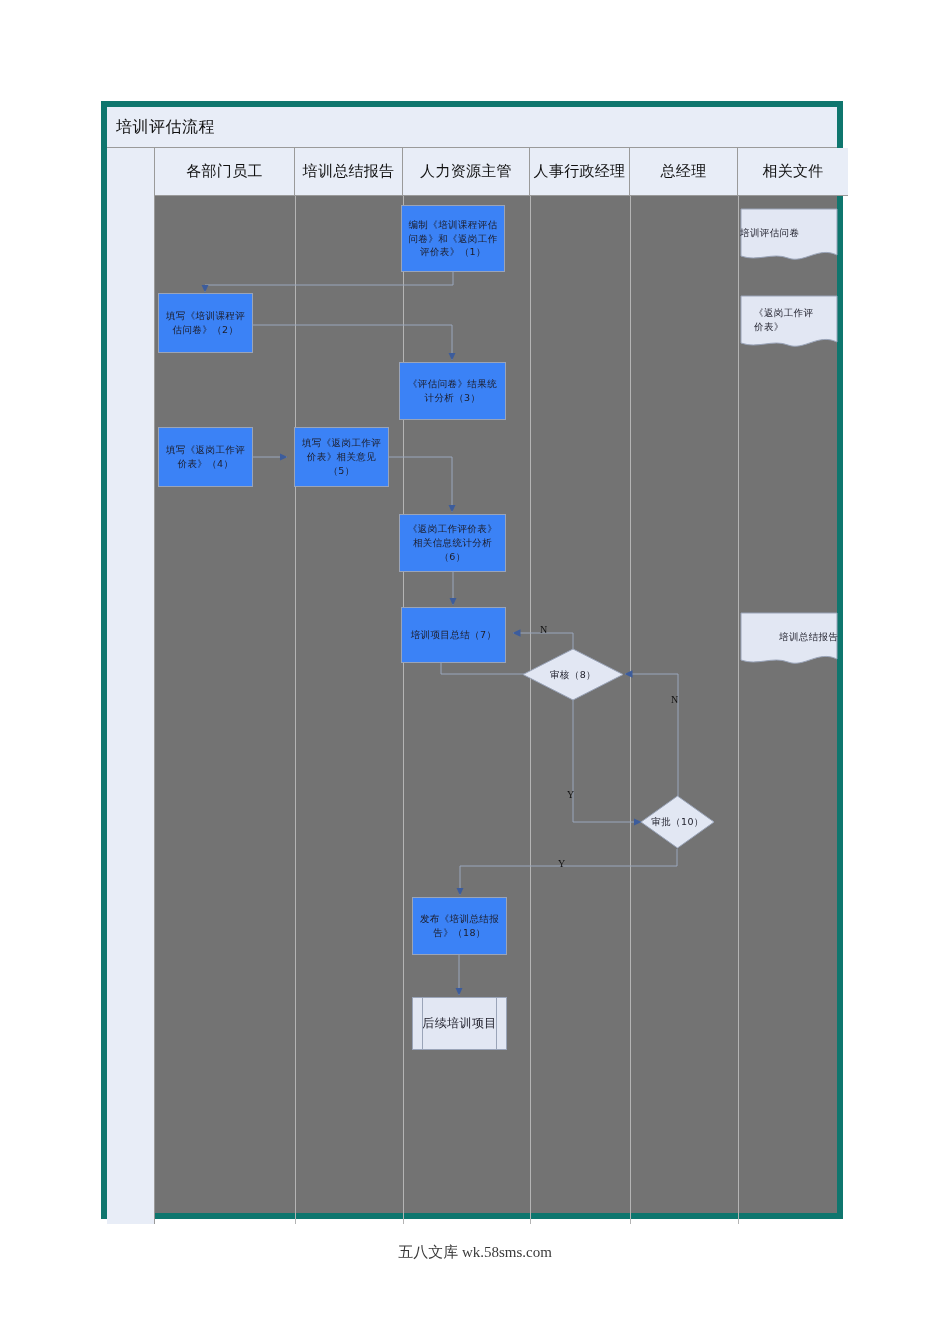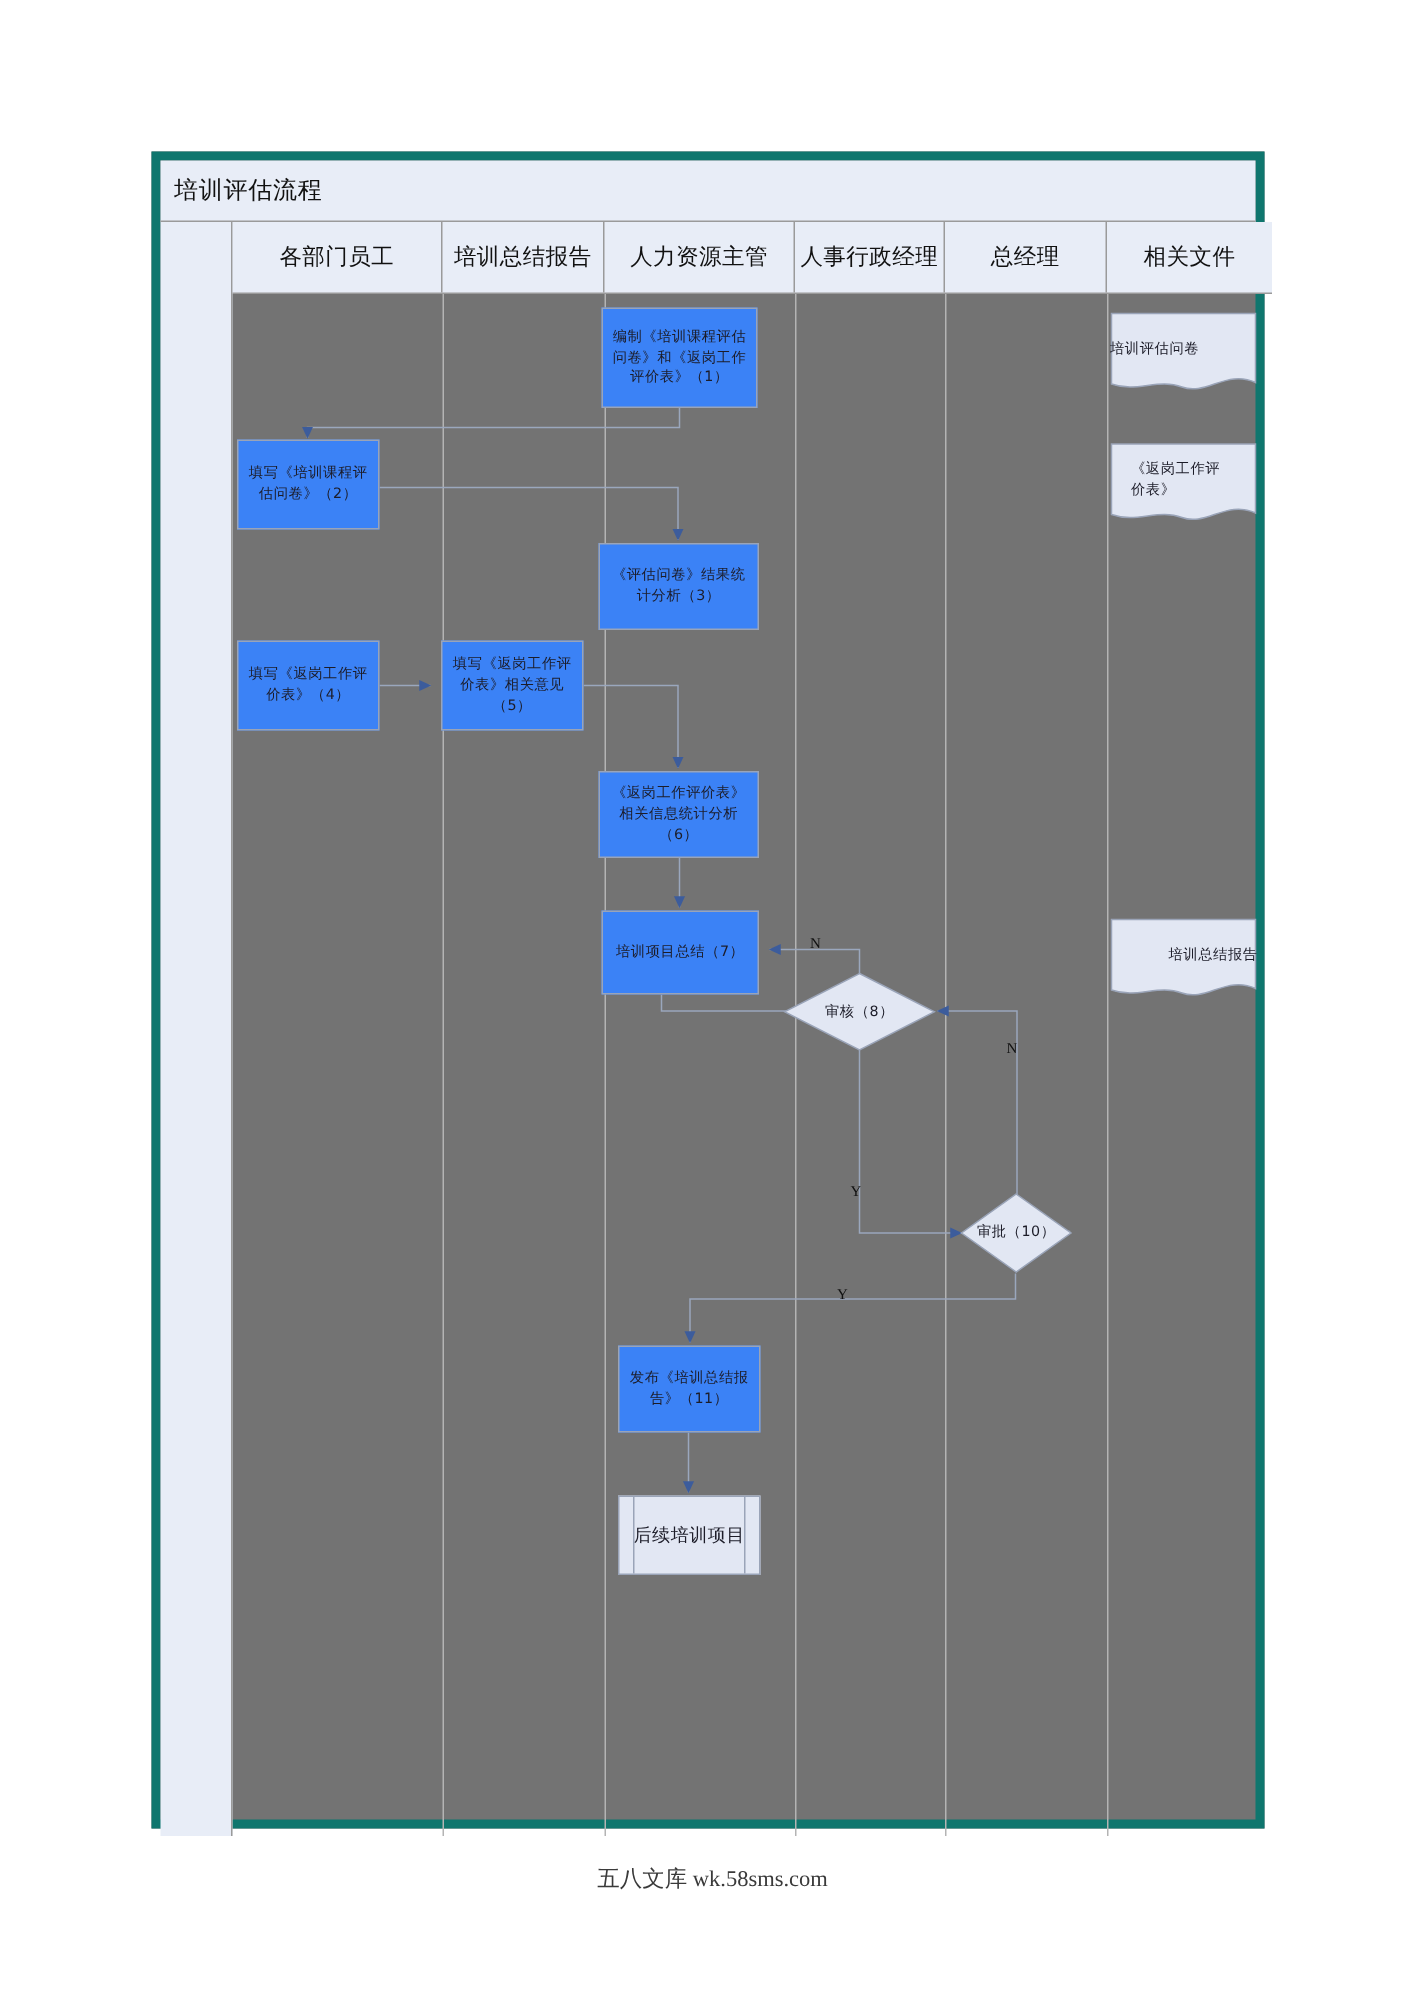--- a/index.html
+++ b/index.html
@@ -222,21 +222,21 @@
   </div>
 
   <div class="diamond" style="left:640px;top:795px;width:75px;height:54px;">
     <svg width="75" height="54" viewBox="0 0 75 54" xmlns="http://www.w3.org/2000/svg">
       <polygon points="37.5,1 74,27 37.5,53 1,27" fill="#e2e7f3" stroke="#9aa4b8" stroke-width="1"></polygon>
     </svg>
     <div class="dlabel">审批（10）</div>
   </div>
 
   <div class="shape" style="left:412px;top:897px;width:95px;height:58px;">
-    <span>发布《培训总结报告》（11）</span>
+    <span>发布《培训总结报告》（18）</span>
   </div>
 
   <div class="predef" style="left:412px;top:997px;width:95px;height:53px;">
     <span>后续培训项目</span>
   </div>
 
   <div class="doc" style="left:740px;top:208px;width:98px;height:58px;">
     <svg width="98" height="58" viewBox="0 0 98 58" xmlns="http://www.w3.org/2000/svg">
       <path d="M1,1 L97,1 L97,47 C78,38 64,56 48,50 C32,44 18,54 1,48 Z" fill="#e2e7f3" stroke="#9aa4b8" stroke-width="1"></path>
     </svg>

